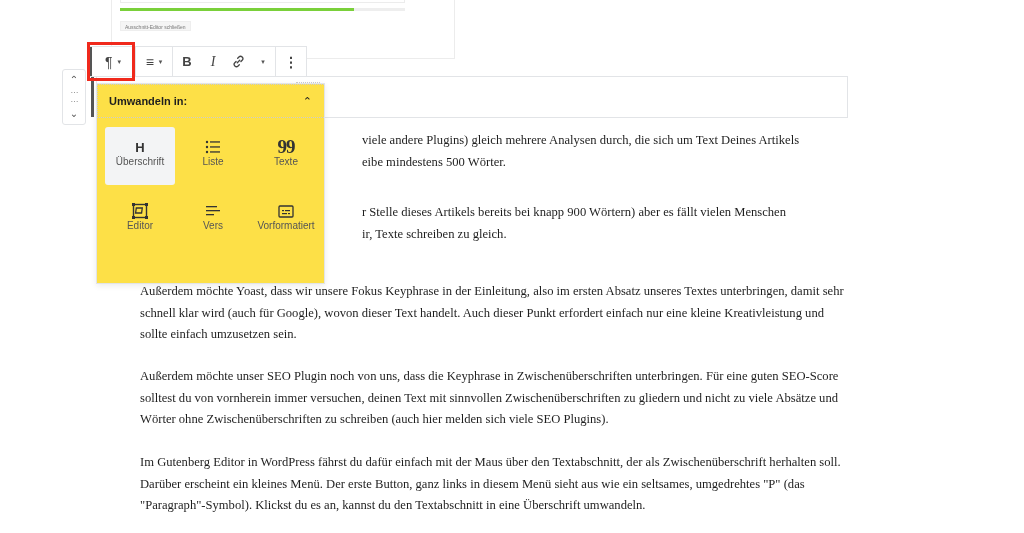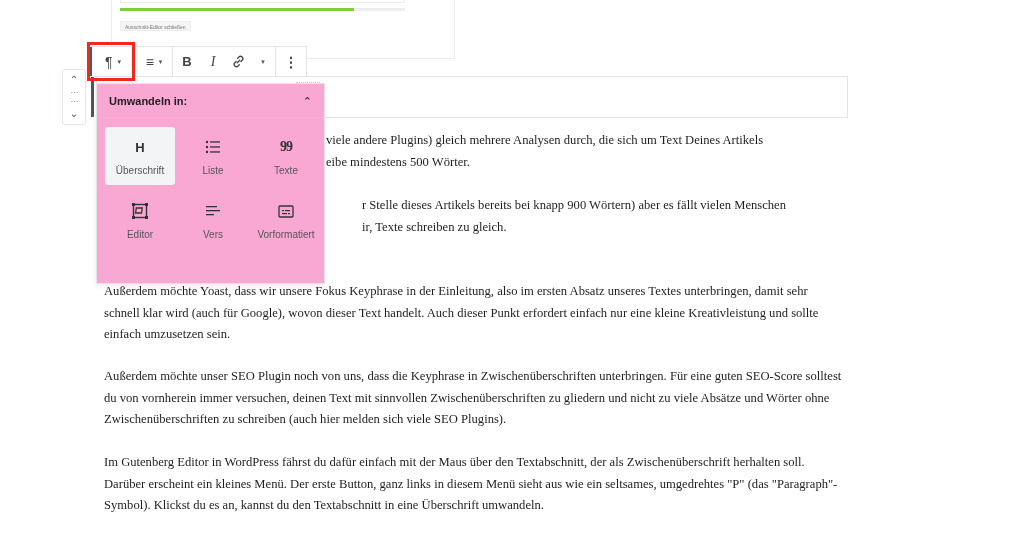--- a/index.html
+++ b/index.html
@@ -67,45 +67,45 @@
   .block-collapse-btn {
     position: absolute; left: 296px; top: 82px; width: 24px; height: 30px;
     border: 1px dotted #ccc; border-left: none;
     display: flex; align-items: center; justify-content: center;
     font-family: "Liberation Sans", sans-serif; font-size: 10px; color: #333;
   }
 
   
   .transform-popover {
     position: absolute; left: 96px; top: 83px; width: 229px; height: 201px;
-    background: #f9a8d4; border: 1px solid #e2e4e7; box-shadow: 0 2px 6px rgba(0,0,0,0.08);
+    background: #fde047; border: 1px solid #e2e4e7; box-shadow: 0 2px 6px rgba(0,0,0,0.08);
     font-family: "Liberation Sans", sans-serif;
   }
   .popover-header {
     height: 34px; border-bottom: 1px dotted #ccc; border-top: 1px dotted #ccc; border-left: 1px dotted #ccc;
     display: flex; align-items: center; justify-content: space-between; padding: 0 12px 0 11px;
   }
   .popover-title { font-size: 11px; font-weight: bold; color: #1e1e1e; }
   .popover-chevron { font-size: 11px; color: #1e1e1e; cursor: pointer; }
   .transform-grid {
     display: grid; grid-template-columns: 70px 70px 70px; column-gap: 3px; row-gap: 6px;
     padding: 9px 0 0 8px;
   }
   .transform-item {
     height: 58px; border-radius: 3px; display: flex; flex-direction: column; align-items: center;
     padding-top: 11px; cursor: pointer; text-align: center;
   }
   .transform-item.active { background: #f3f4f5; }
   .transform-icon { height: 18px; font-size: 14px; color: #333; display: flex; align-items: center; justify-content: center; }
   .transform-icon.bold { font-weight: bold; font-size: 13px; }
-  .transform-label { margin-top: 9px; font-size: 10px; color: #555; line-height: 12px; width: 64px; word-break: break-all; }
+  .transform-label { margin-top: 0; font-size: 10px; color: #555; line-height: 12px; width: 64px; word-break: break-all; }
 
   
   .para {
-    position: absolute; left: 104px; width: 740px; font-size: 12.6px; line-height: 21.5px; color: #1e1e1e;
+    position: absolute; left: 104px; width: 740px; font-size: 12.6px; line-height: 21.5px; color: #1e1e1e; padding-left: 36px;
   }
   .para.partial { left: 326px; width: 520px; }
 </style>
 </head>
 <body>
 
 <div class="snippet-panel">
   <div class="snippet-inner">
     
   </div>
@@ -182,21 +182,21 @@
               <circle cx="2" cy="12" r="1.2"></circle>
               <rect x="5" y="1.3" width="10" height="1.3"></rect>
               <rect x="5" y="6.3" width="10" height="1.3"></rect>
               <rect x="5" y="11.3" width="10" height="1.3"></rect>
             </g>
           </svg>
       </div>
       <div class="transform-label">Liste</div>
     </div>
     <div class="transform-item">
-      <div class="transform-icon bold" style="font-family:'Liberation Serif', serif; font-size:14px; letter-spacing:-1px;">99</div>
+      <div class="transform-icon bold" style="font-family:'Liberation Serif', serif; font-size:19px; letter-spacing:-1px;">99</div>
       <div class="transform-label">Texte</div>
     </div>
     <div class="transform-item">
       <div class="transform-icon">
         <svg width="16" height="16" viewBox="0 0 16 16">
             <rect x="1.5" y="1.5" width="13" height="13" fill="none" stroke="#333" stroke-width="1.4"></rect>
             <rect x="5" y="5" width="6" height="5" fill="none" stroke="#333" stroke-width="1.3" transform="skewX(-8)"></rect>
             <g fill="#333">
               <rect x="0" y="0" width="3" height="3"></rect>
               <rect x="13" y="0" width="3" height="3"></rect>
@@ -233,20 +233,20 @@
       </div>
       <div class="transform-label">Vorformatiert</div>
     </div>
   </div>
 </div>
 
 <div class="para partial" style="top:130px;">
   <div>viele andere Plugins) gleich mehrere Analysen durch, die sich um Text Deines Artikels</div>
   <div>eibe mindestens 500 Wörter.</div>
 </div>
-<div class="para partial" style="top:195px;margin-left:36px;">
+<div class="para partial" style="top:202px;">
   <div>r Stelle dieses Artikels bereits bei knapp 900 Wörtern) aber es fällt vielen Menschen</div>
   <div>ir, Texte schreiben zu gleich.</div>
 </div>
 
 <div class="para" style="top:281px;">Außerdem möchte Yoast, dass wir unsere Fokus Keyphrase in der Einleitung, also im ersten Absatz unseres Textes unterbringen, damit sehr schnell klar wird (auch für Google), wovon dieser Text handelt. Auch dieser Punkt erfordert einfach nur eine kleine Kreativleistung und sollte einfach umzusetzen sein.</div>
 <div class="para" style="top:366px;">Außerdem möchte unser SEO Plugin noch von uns, dass die Keyphrase in Zwischenüberschriften unterbringen. Für eine guten SEO-Score solltest du von vornherein immer versuchen, deinen Text mit sinnvollen Zwischenüberschriften zu gliedern und nicht zu viele Absätze und Wörter ohne Zwischenüberschriften zu schreiben (auch hier melden sich viele SEO Plugins).</div>
 <div class="para" style="top:452px;">Im Gutenberg Editor in WordPress fährst du dafür einfach mit der Maus über den Textabschnitt, der als Zwischenüberschrift herhalten soll. Darüber erscheint ein kleines Menü. Der erste Button, ganz links in diesem Menü sieht aus wie ein seltsames, umgedrehtes "P" (das "Paragraph"-Symbol). Klickst du es an, kannst du den Textabschnitt in eine Überschrift umwandeln.</div>
 
 </body></html>

